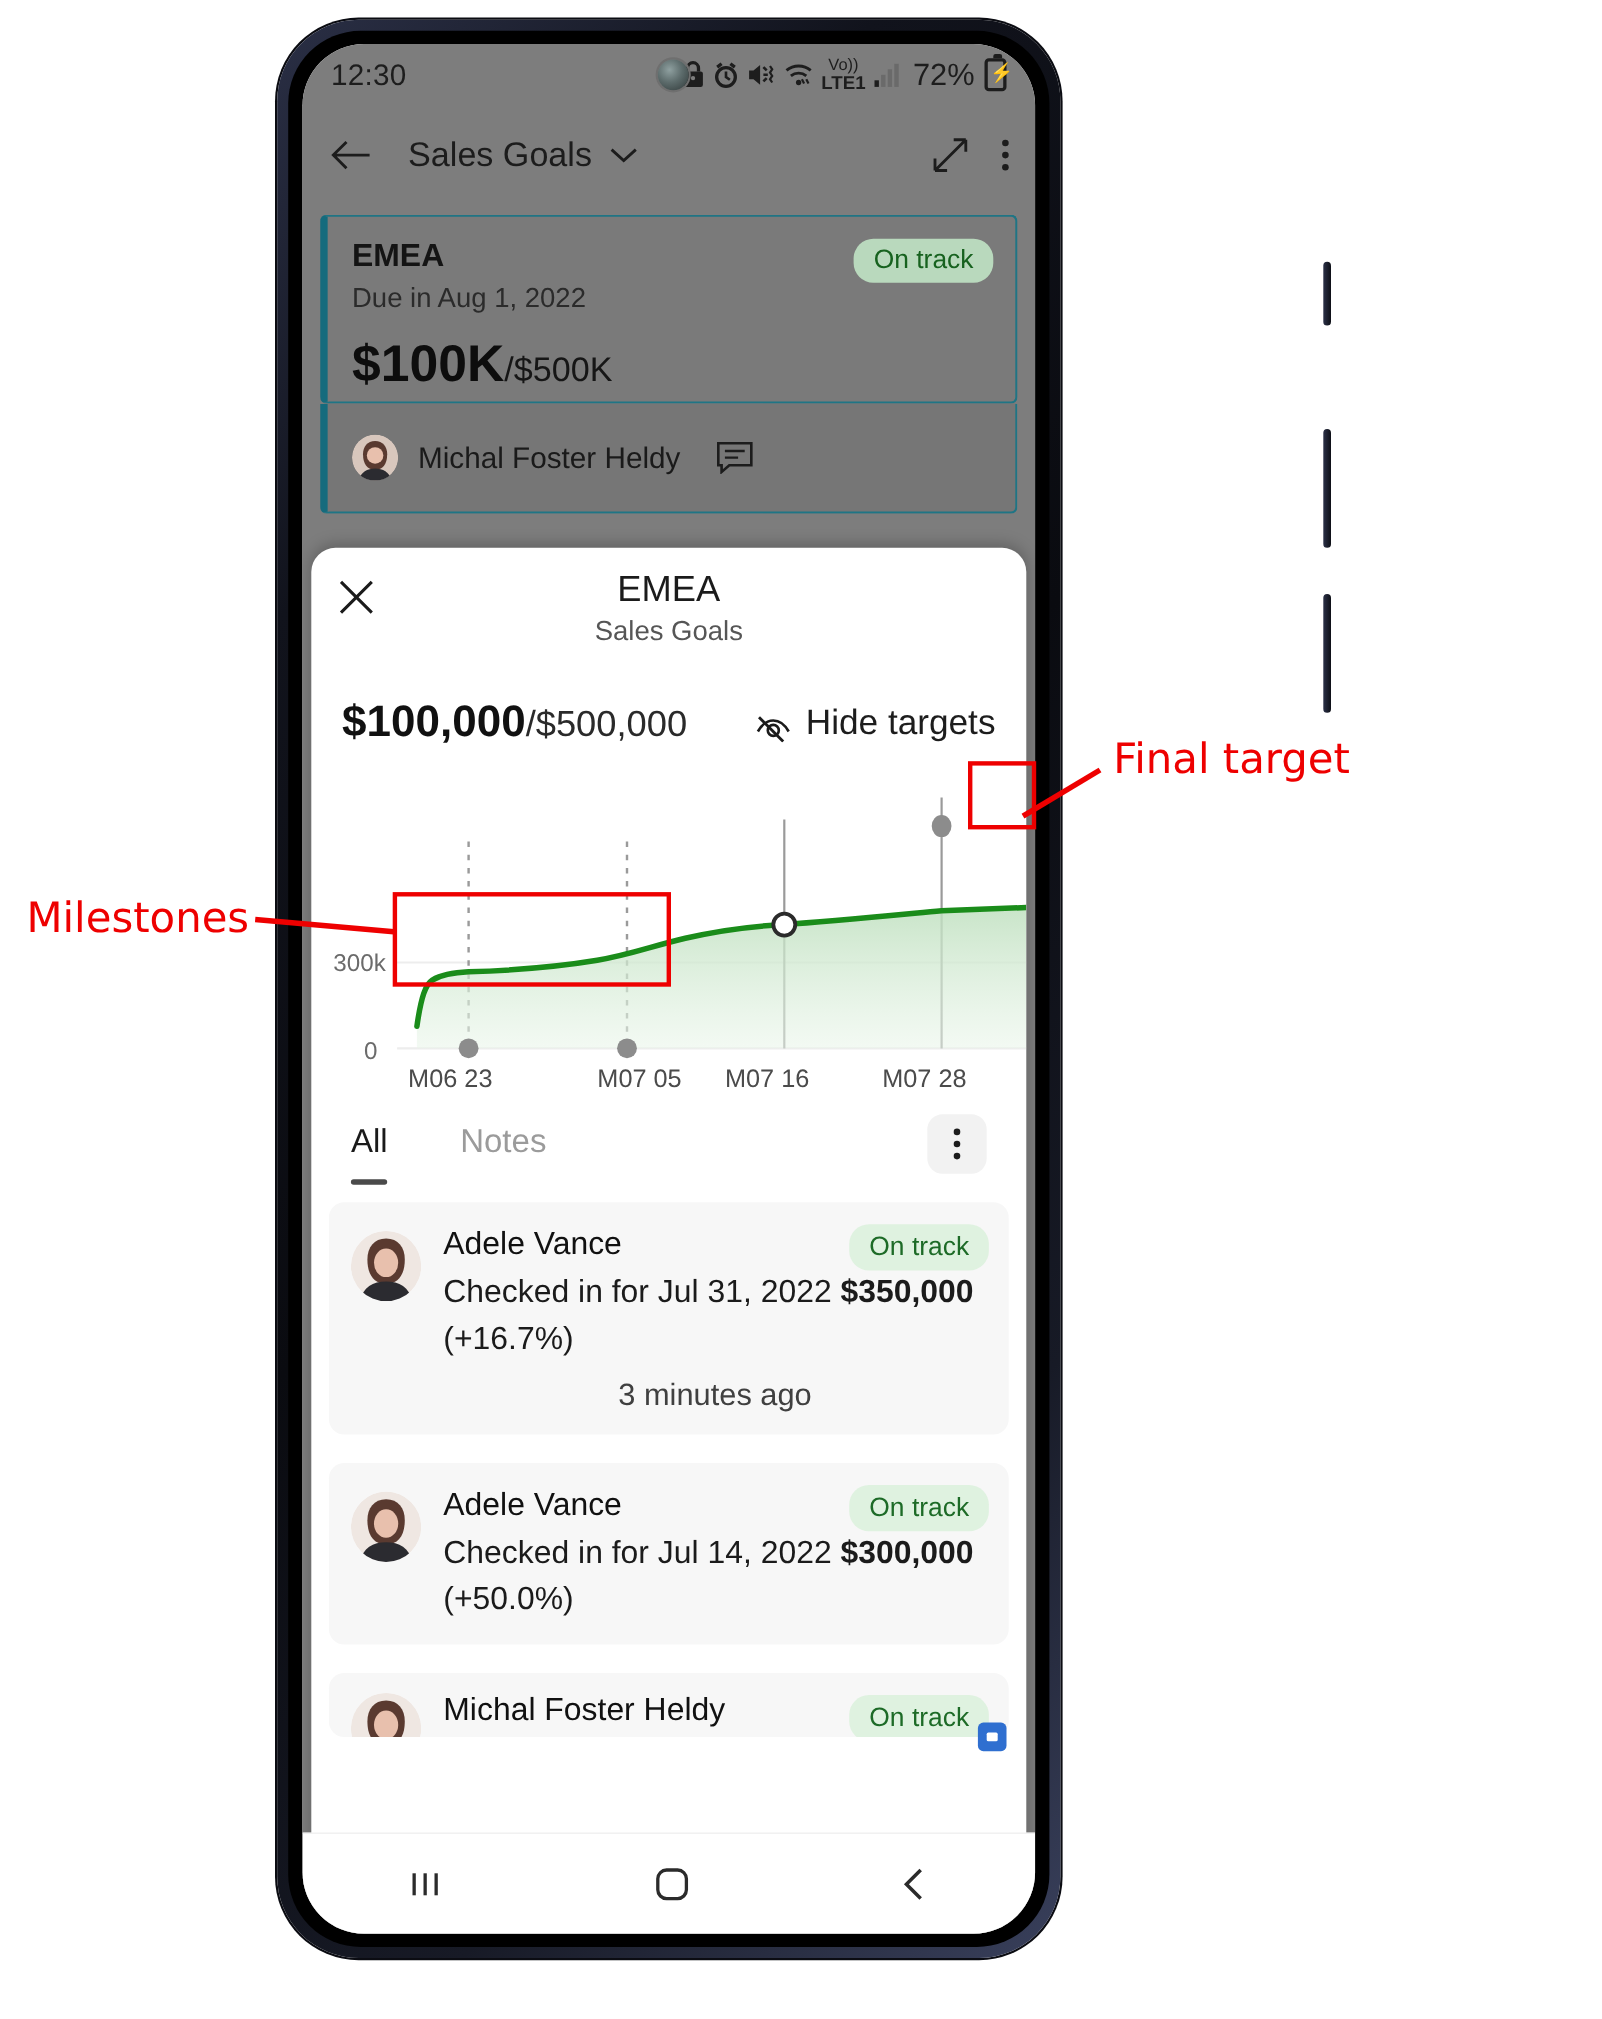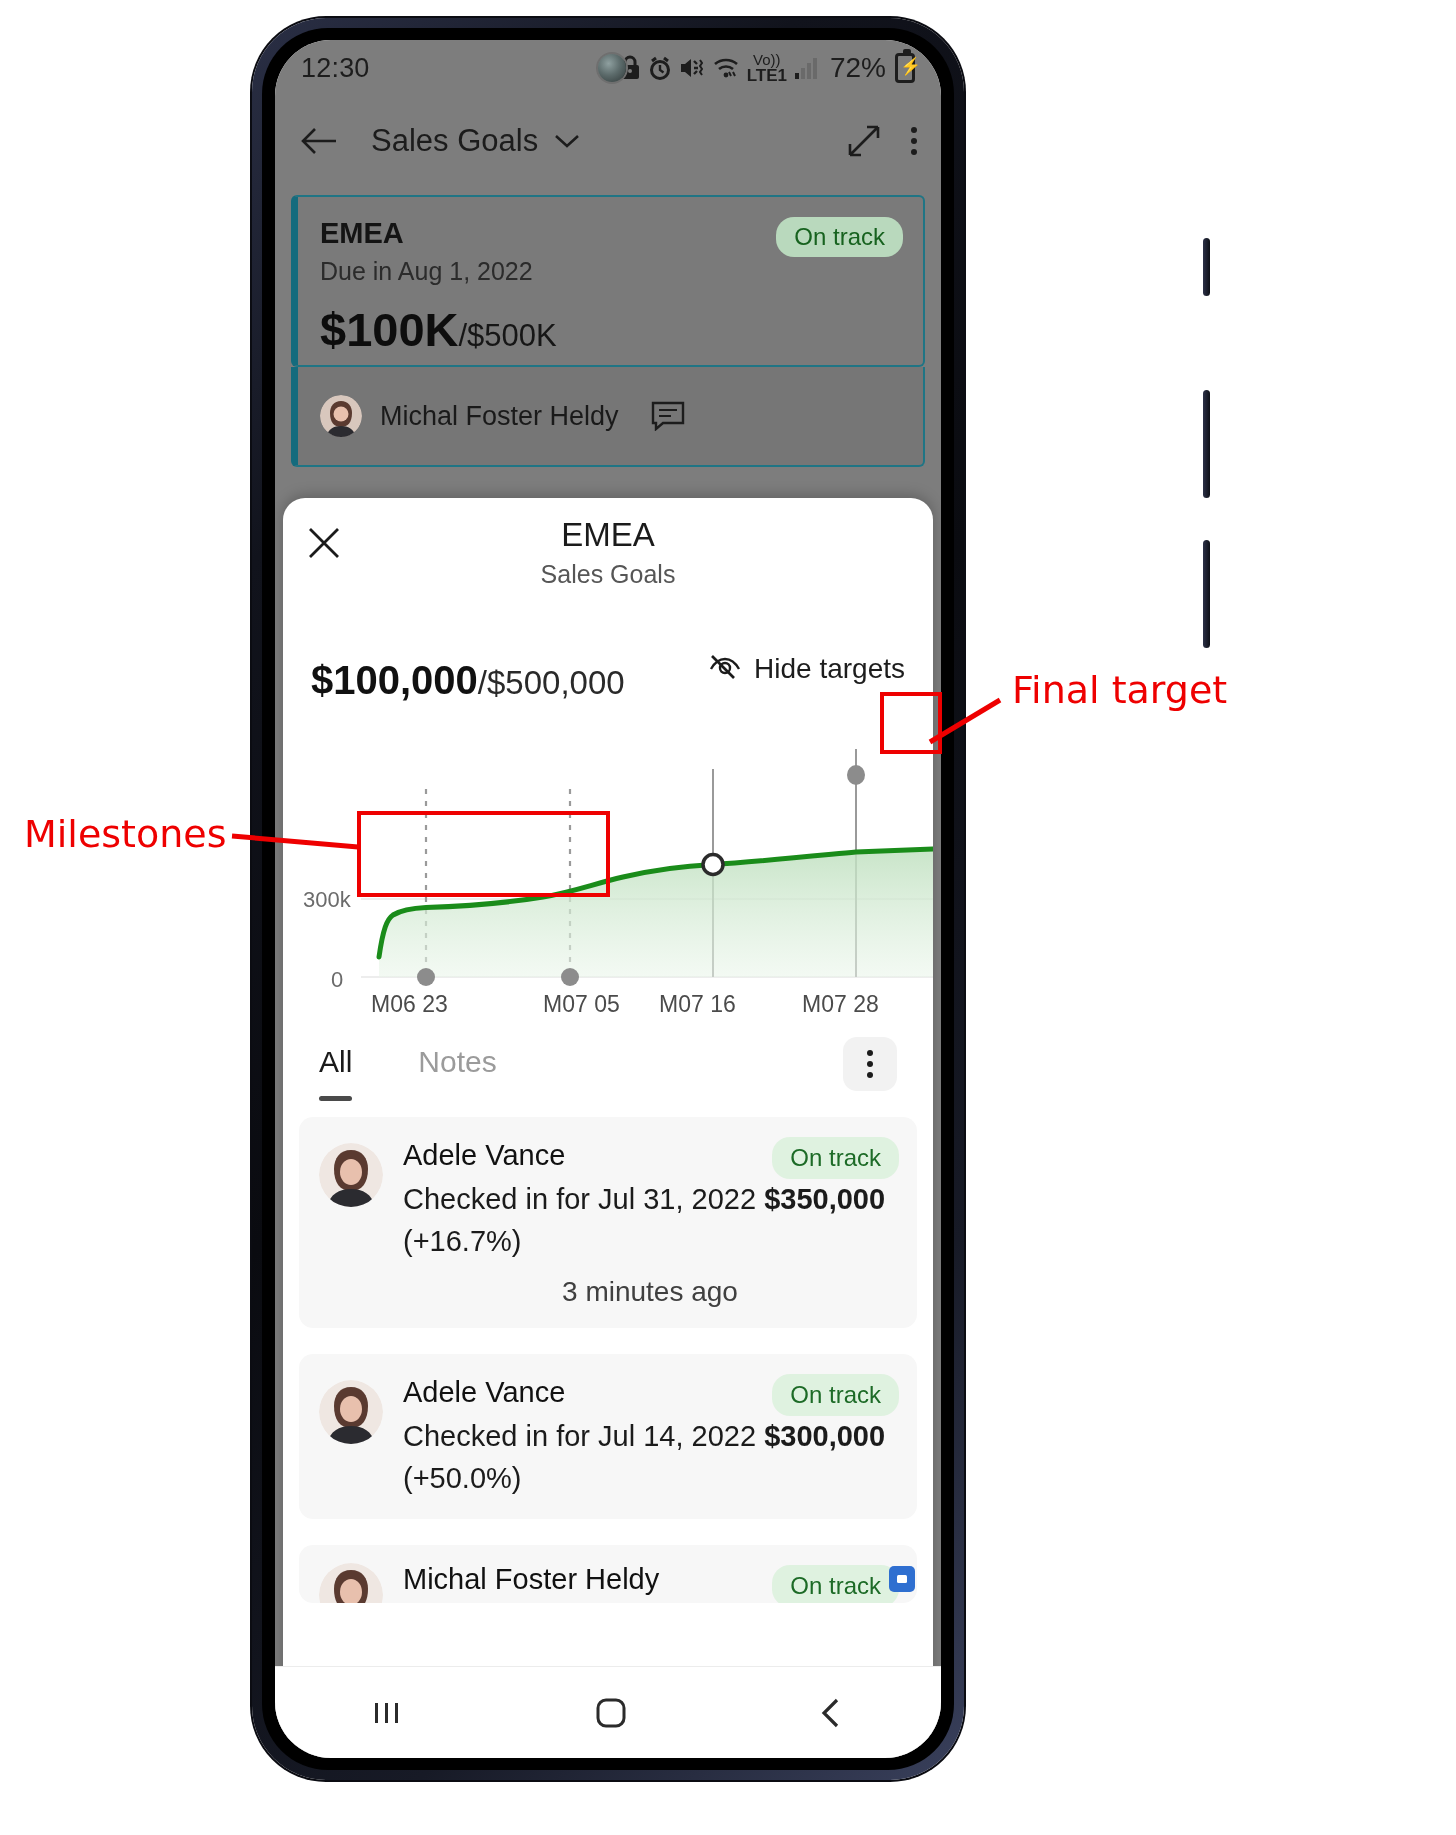--- a/index.html
+++ b/index.html
@@ -108,23 +108,23 @@
     overflow: hidden;
   }
   .sheet-head { position: relative; height: 112px; }
   .close-x { position:absolute; left: 24px; top: 28px; }
   .sheet-title { text-align:center; padding-top: 18px; font-size: 33px; color:#1b1b1b; }
   .sheet-sub { text-align:center; padding-top: 6px; font-size: 25px; color:#565656; }
 
   .sheet-amount-row {
     display:flex; align-items:center; padding: 24px 28px 0 28px;
   }
-  .sheet-amount { font-size: 40px; font-weight: bold; color:#111;margin-top:24px; }
+  .sheet-amount { font-size: 40px; font-weight: bold; color:#111; }
   .sheet-amount small { font-size: 33px; font-weight: normal; color:#2a2a2a; }
-  .hide-targets { margin-left:auto; display:flex; align-items:flex-start; gap:12px; font-size:28px; color:#1d1d1d; }
+  .hide-targets { margin-left:auto; display:flex; align-items:flex-end; gap:12px; font-size:32px; color:#1d1d1d; }
 
   
   .chart-wrap { position: relative; width: 650px; height: 260px; margin-top: 26px; }
   .chart-svg  { position:absolute; left:0; top:0; }
   .y-lab { position:absolute; font-size: 22px; color:#6b6b6b; }
   .y-lab.k300 { left: 20px; top: 158px; }
   .y-lab.zero { left: 48px; top: 238px; }
   .x-axis { position:absolute; top: 262px; left:0; width: 760px; height: 40px; }
   .x-lab { position:absolute; font-size: 23px; color:#4b4b4b; }
 

